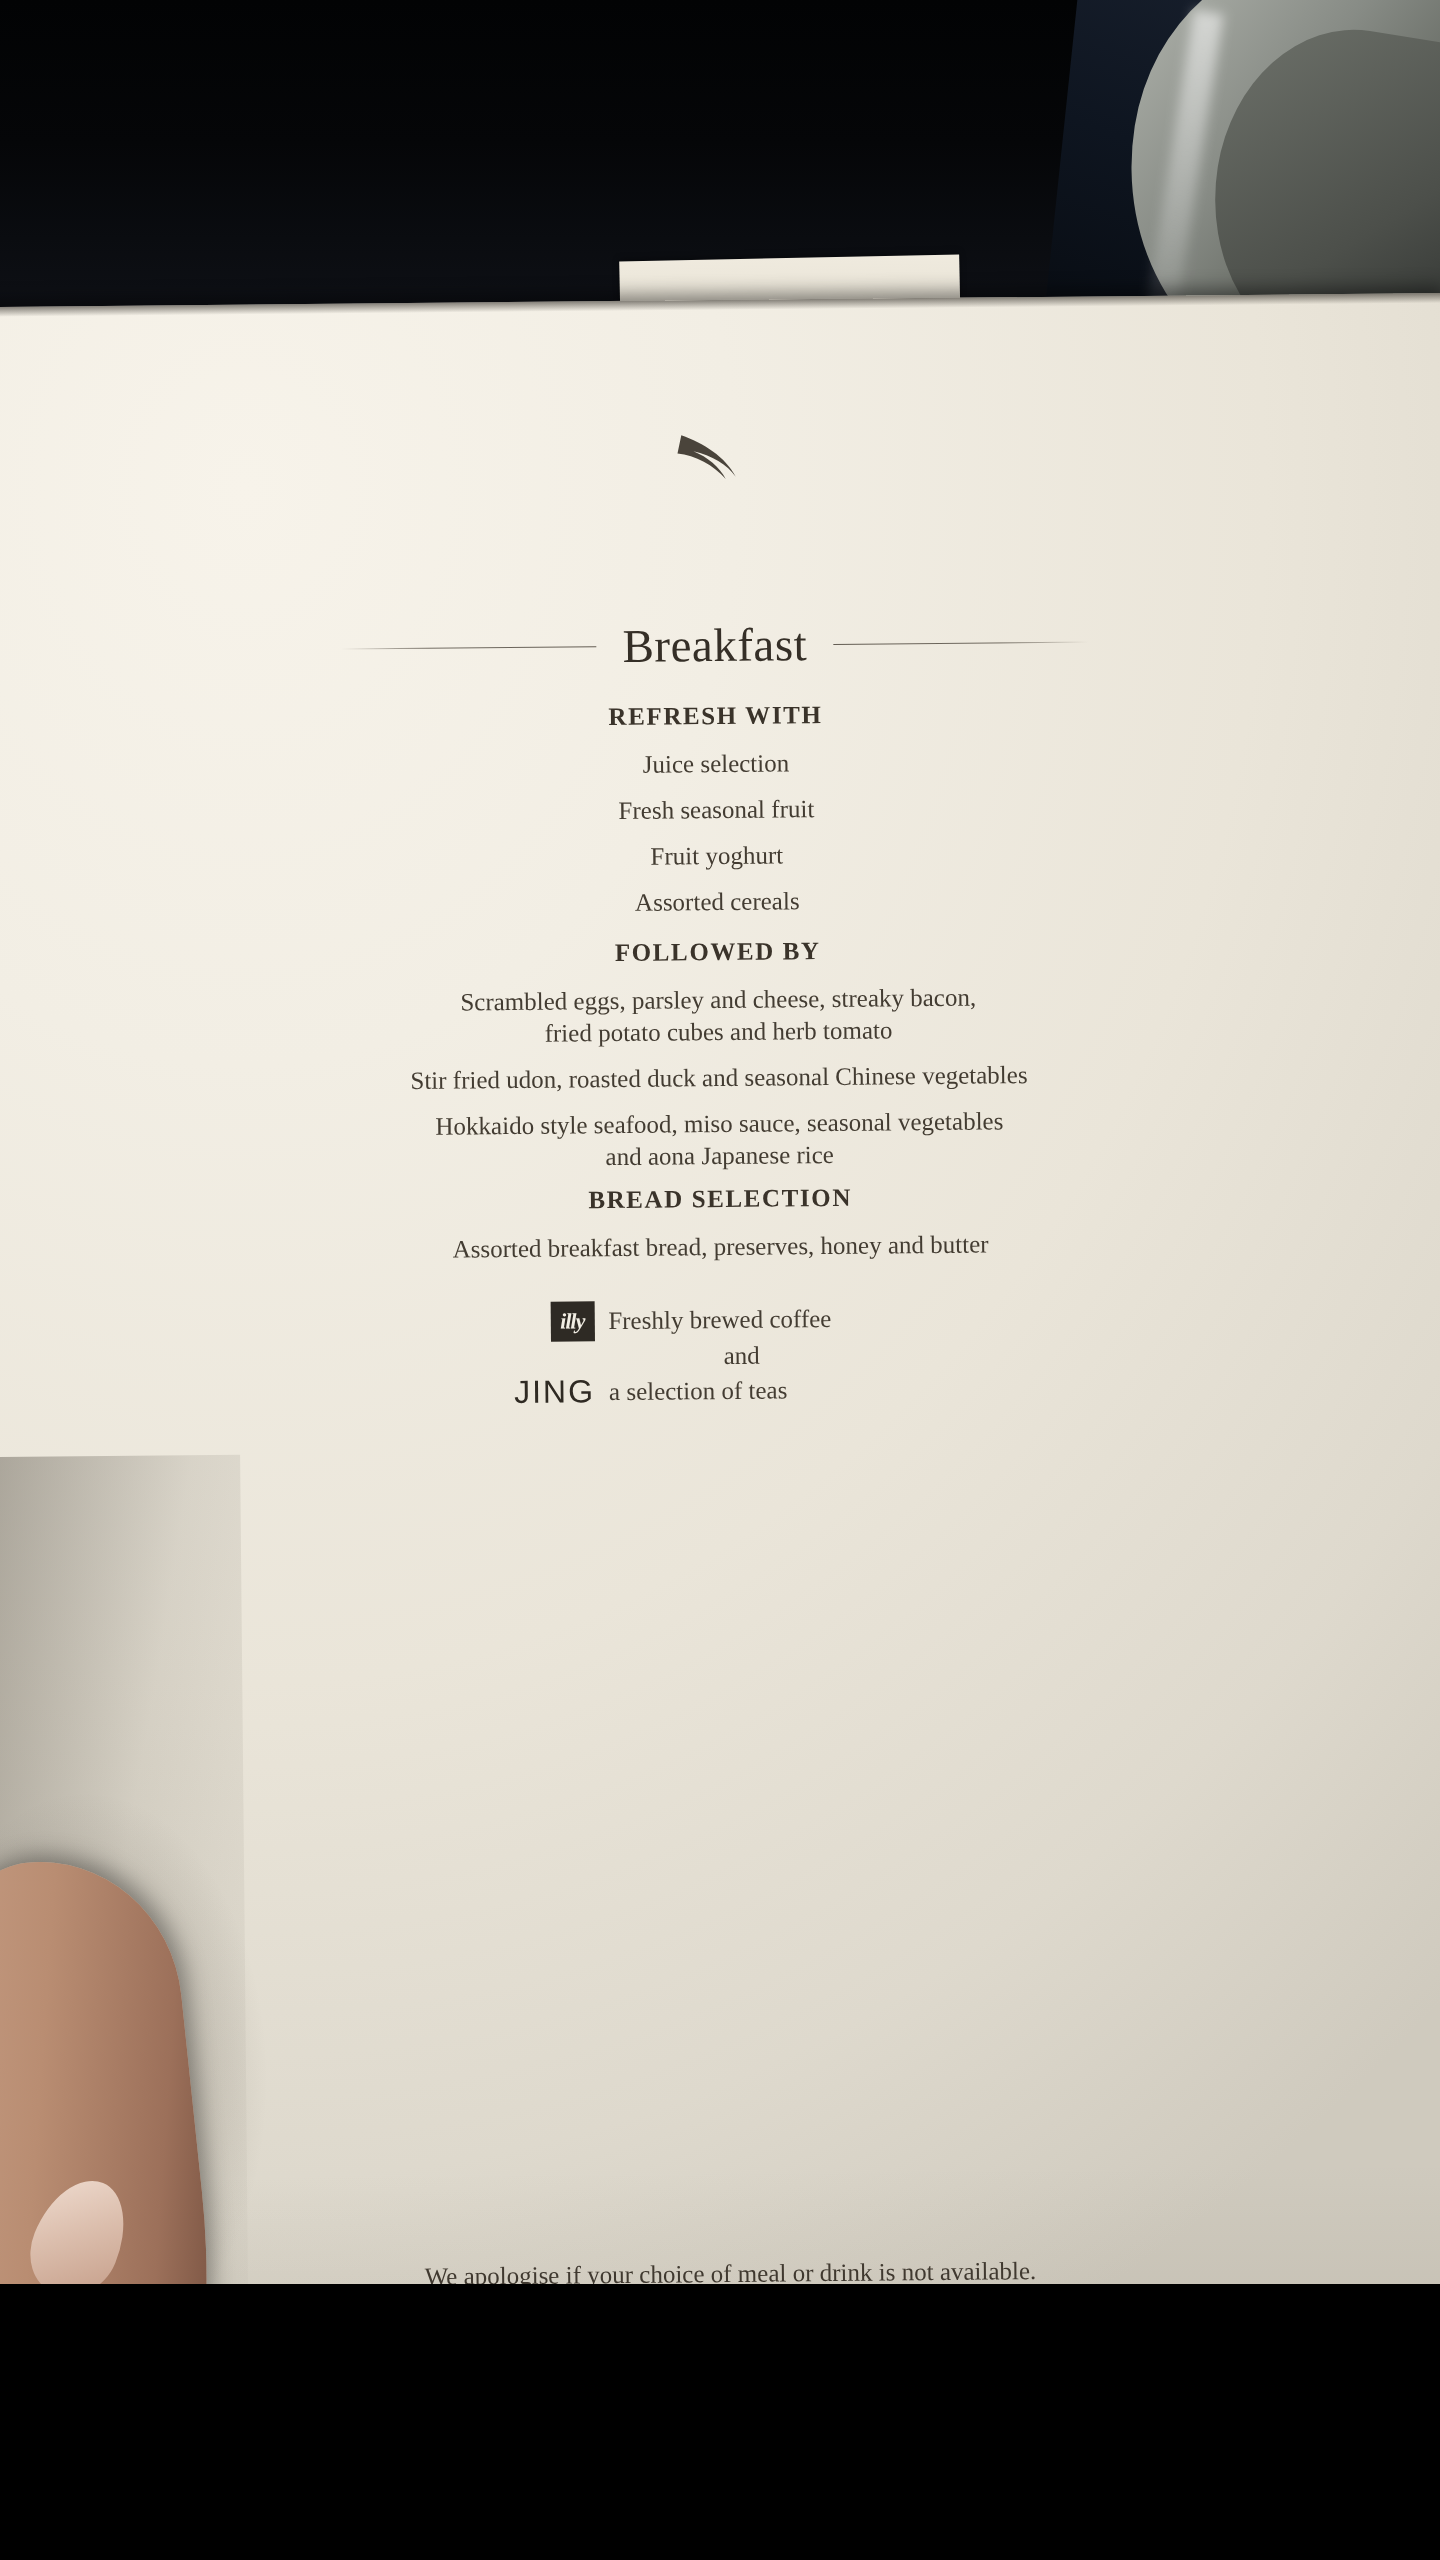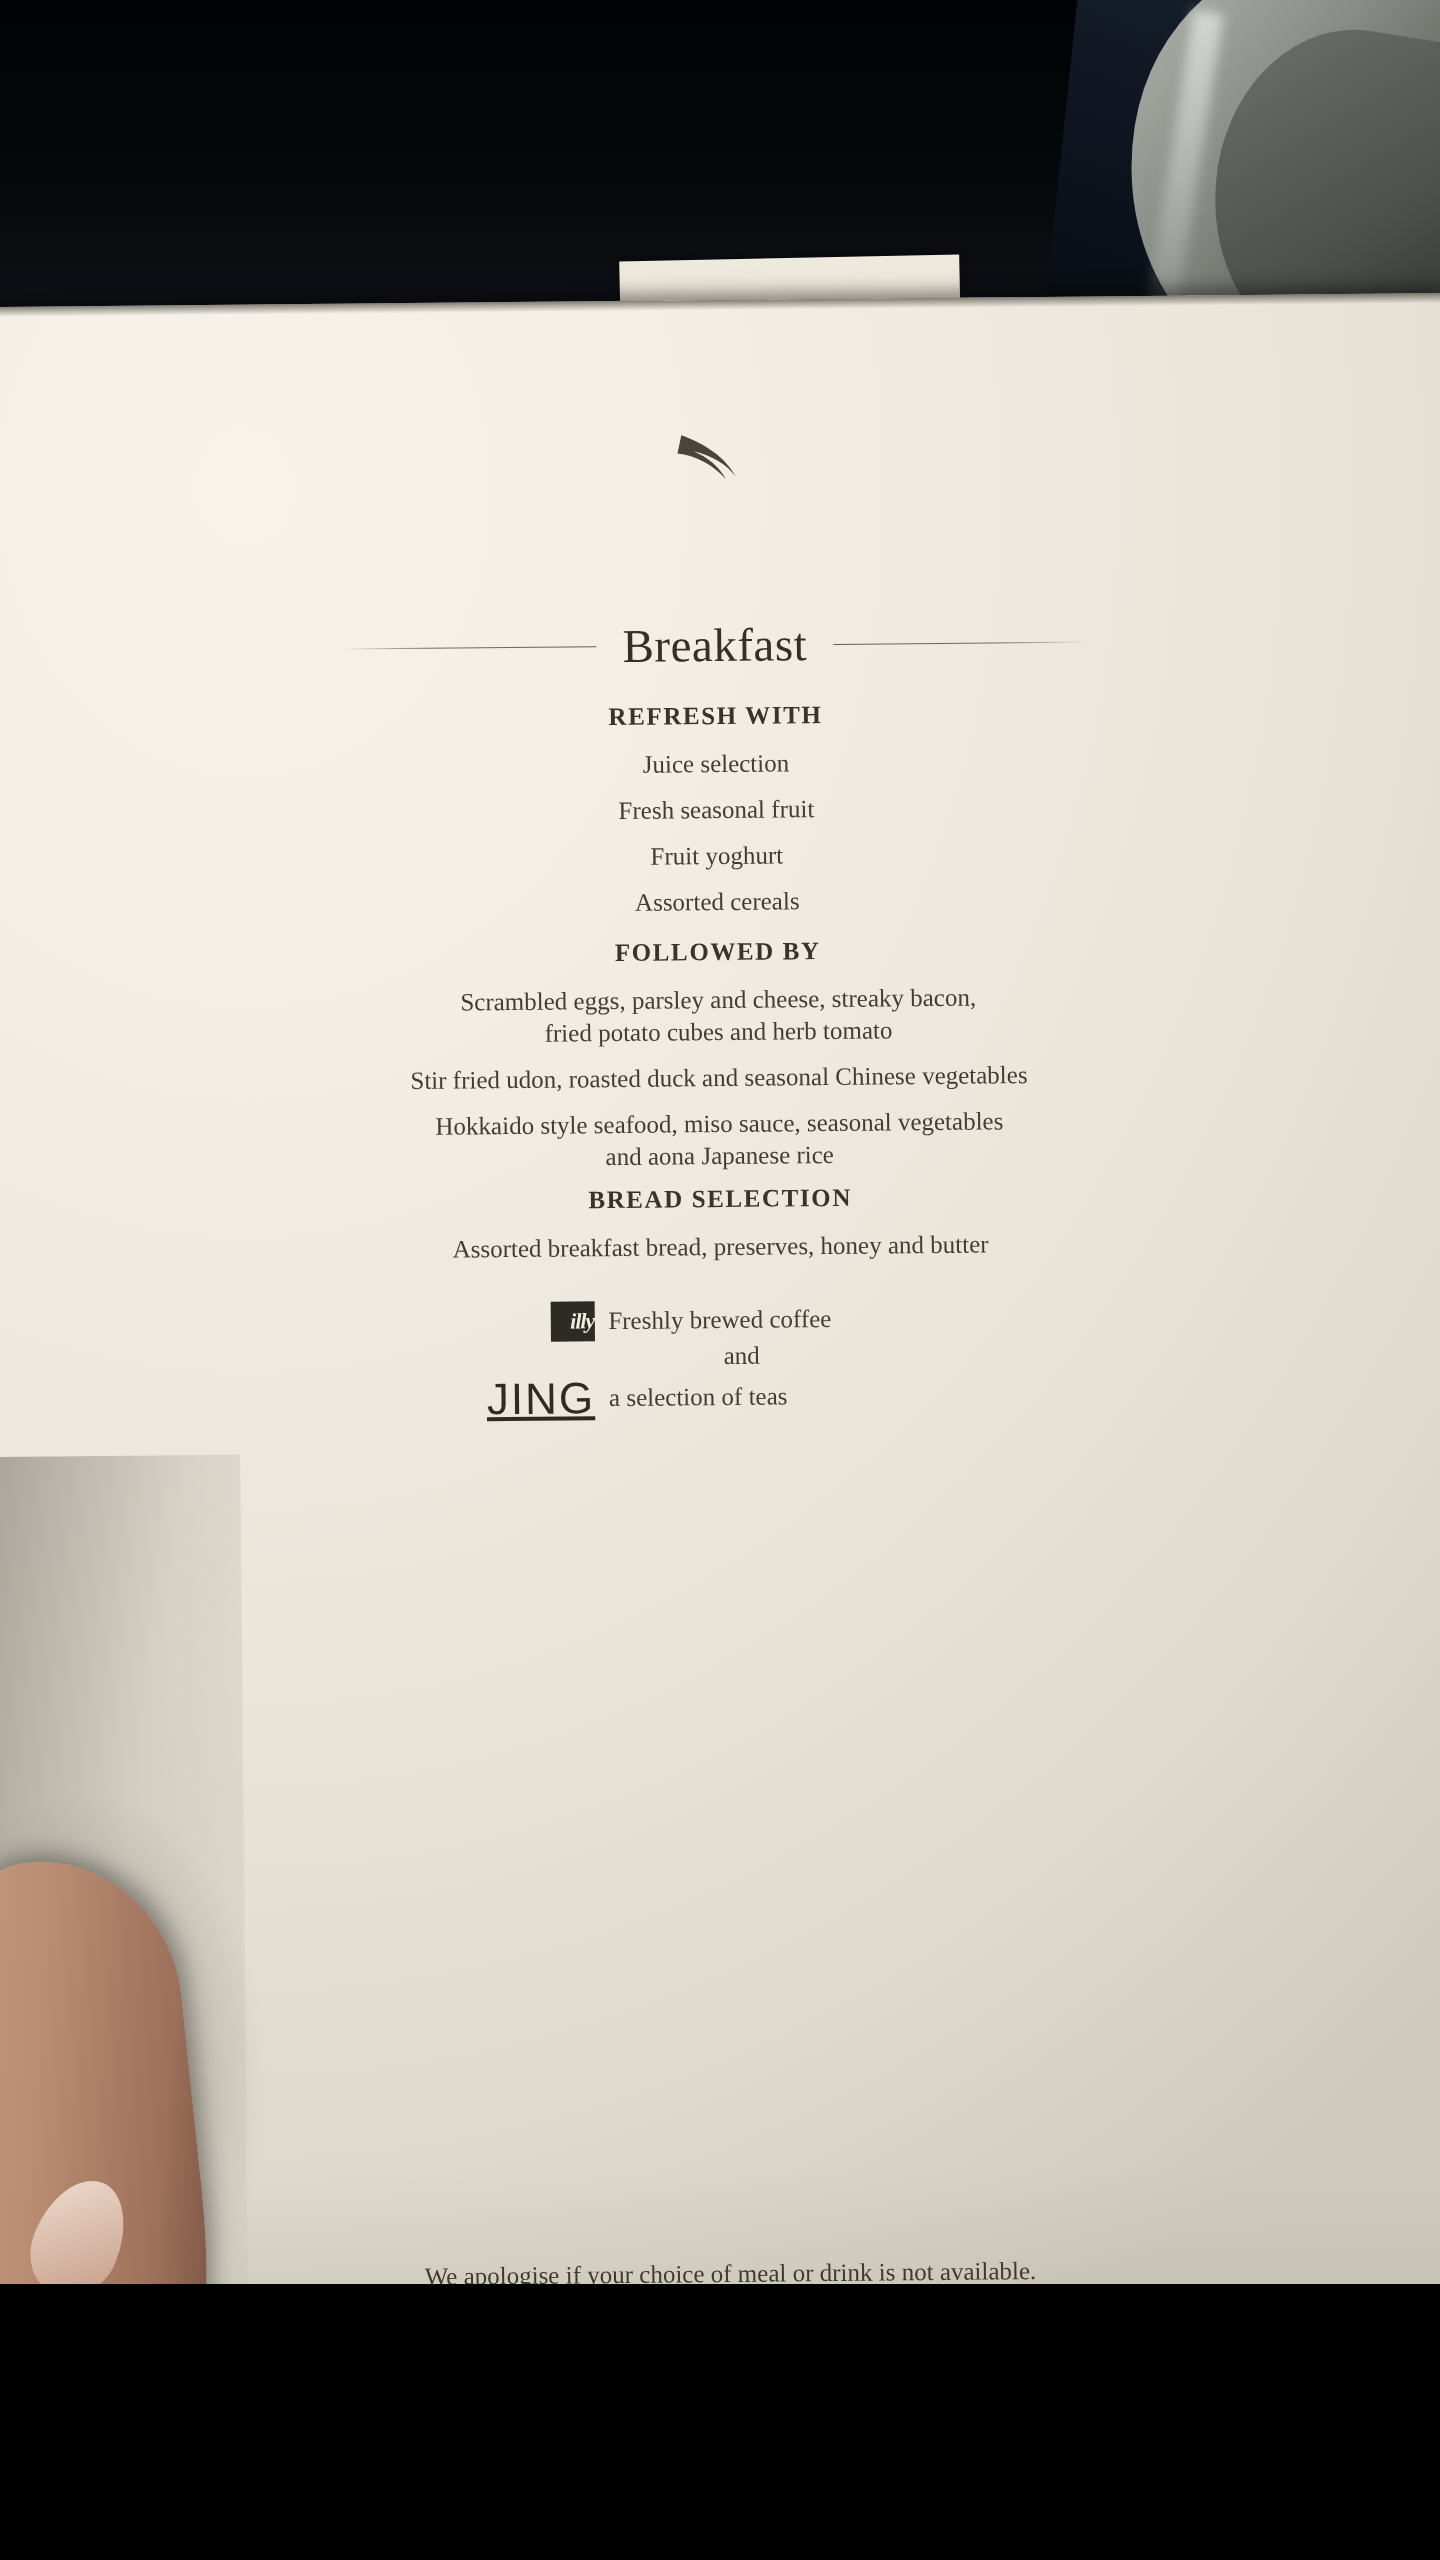--- a/index.html
+++ b/index.html
@@ -206,37 +206,37 @@
     display: inline-block;
     width: 44px;
     height: 40px;
     background: #2e2a24;
     color: #f2eee4;
     font-family: "Liberation Serif", serif;
     font-style: italic;
     font-weight: bold;
     font-size: 22px;
     line-height: 40px;
+    text-align: center;
     letter-spacing: -1px;
   }
   #and-line {
     text-align: center;
     font-family: "Liberation Serif", serif;
     font-size: 25px;
     color: #433c32;
     margin: 2px 0 2px 0;
     padding-left: 40px;
   }
   #jing-logo {
     display: inline-block;
     font-family: "Liberation Sans", sans-serif;
-    font-size: 44px;
+    font-size: 32px;
     letter-spacing: 2px;
     color: #2f2a23;
-    text-decoration: underline;
   }
 
   #footer-note {
     position: absolute;
     left: 0;
     top: 1960px;
     width: 1465px;
     text-align: center;
     font-family: "Liberation Serif", serif;
     font-size: 25px;

